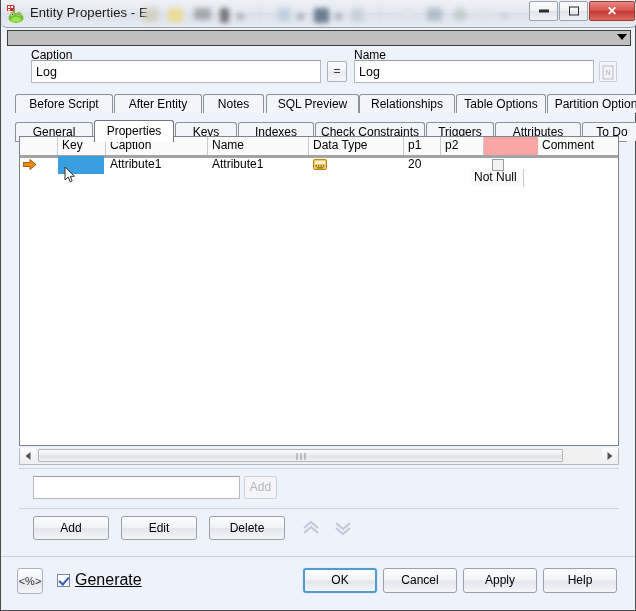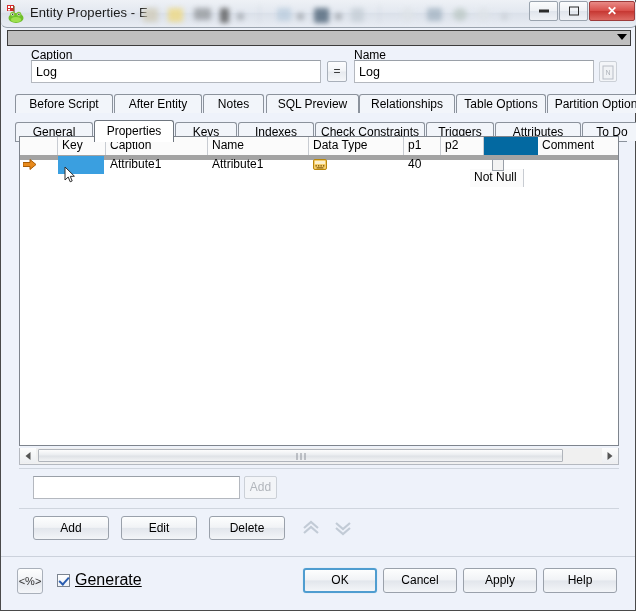--- a/index.html
+++ b/index.html
@@ -193,22 +193,22 @@
     position: absolute;
     left: 18px; top: 136px;
     width: 600px; height: 310px;
     box-sizing: border-box;
     background: #fff;
     border: 1px solid #7e848d;
   }
   .grid-head {
     position: absolute; left: 0; top: 0;
     width: 100%; height: 18px;
-    background: #0369a1;
-    border-bottom: 5px solid #a3a3a3;
+    background: #fca5a5;
+    border-bottom: 3px solid #a3a3a3;
   }
   .hcell {
     position: absolute; top: 0;
     height: 18px;
     box-sizing: border-box;
     border-right: 1px solid #c8ccd2;
     font-size: 12px;
     line-height: 17px;
     padding-left: 4px;
     color: #000;
@@ -532,21 +532,21 @@
           <rect x="0.5" y="0.5" width="13" height="10" rx="1.5" fill="#f5cd6a" stroke="#b8860b"></rect>
           <rect x="2" y="2" width="10" height="3" fill="#fbf0cc"></rect>
           <rect x="2.5" y="6" width="1.3" height="1.6" fill="#8a6512"></rect>
           <rect x="5" y="6" width="1.3" height="1.6" fill="#8a6512"></rect>
           <rect x="7.5" y="6" width="1.3" height="1.6" fill="#8a6512"></rect>
           <rect x="10" y="6" width="1.3" height="1.6" fill="#8a6512"></rect>
           <rect x="3.5" y="8.2" width="7" height="1.3" rx=".6" fill="#8a6512"></rect>
         </svg>
       </span>
 
-      <span class="cell" style="left:384px; width:37px;">40</span>
+      <span class="cell" style="left:384px; width:37px;">20</span>
 
       <span class="cell" style="left:421px; width:43px;"></span>
 
       <span class="cell" style="left:464px; width:54px;">
         <span class="nn-check"></span>
       </span>
 
       <span class="cell" style="left:518px; width:80px;"></span>
     </div>
   </div>

